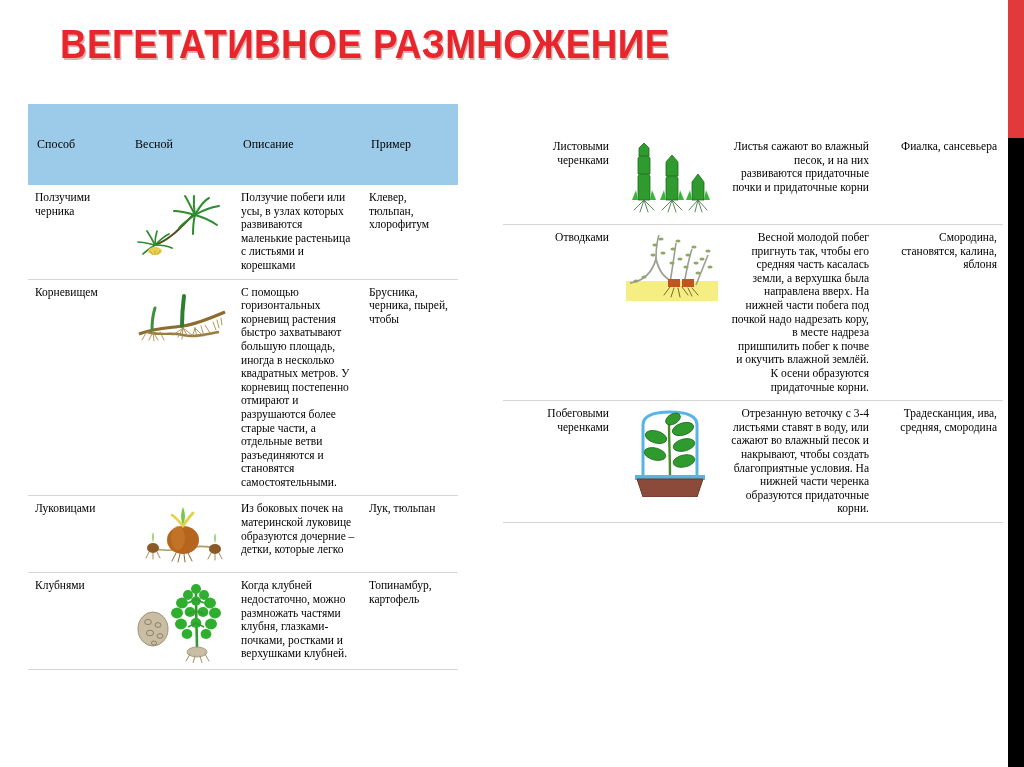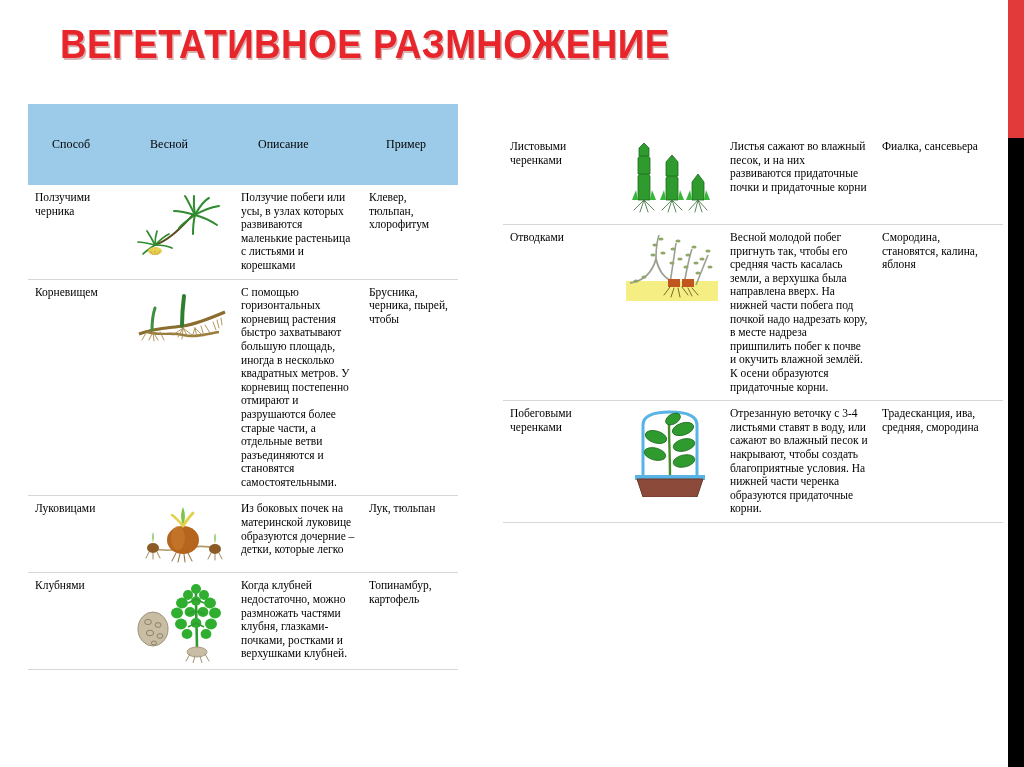--- a/index.html
+++ b/index.html
@@ -35,37 +35,37 @@
 
   
   .vtable{
     position:absolute;
     border-collapse:collapse;
     table-layout:fixed;
     font-family:"Liberation Serif", serif;
     color:#000;
   }
   #table-left{ left:28px; top:104px; width:430px; }
-  #table-right{ left:503px; top:134px; width:500px; }
+  #table-right{ left:503px; top:134px; width:500px;text-align:right; }
 
   .vtable th, .vtable td{
     vertical-align:top;
     padding:6px 6px 6px 7px;
     font-size:11.5px;
     line-height:13.6px;
     border:0;
   }
   .vtable thead th{
     background:#9CCBEA;
     height:69px;
     vertical-align:middle;
     font-weight:normal;
     font-size:12px;
     text-align:left;
-    padding-left:24px;
+    padding-left:9px;
   }
   .vtable tbody tr{ border-bottom:1px solid #d6d6d6; }
   .vtable tbody tr:first-child{ border-top:0; }
   .c-method{ width:98px; }
   .c-pic   { width:108px; }
   .c-desc  { width:128px; }
   .c-ex    { width:96px; }
   #table-right .c-method{ width:112px; }
   #table-right .c-pic   { width:108px; }
   #table-right .c-desc  { width:152px; }

